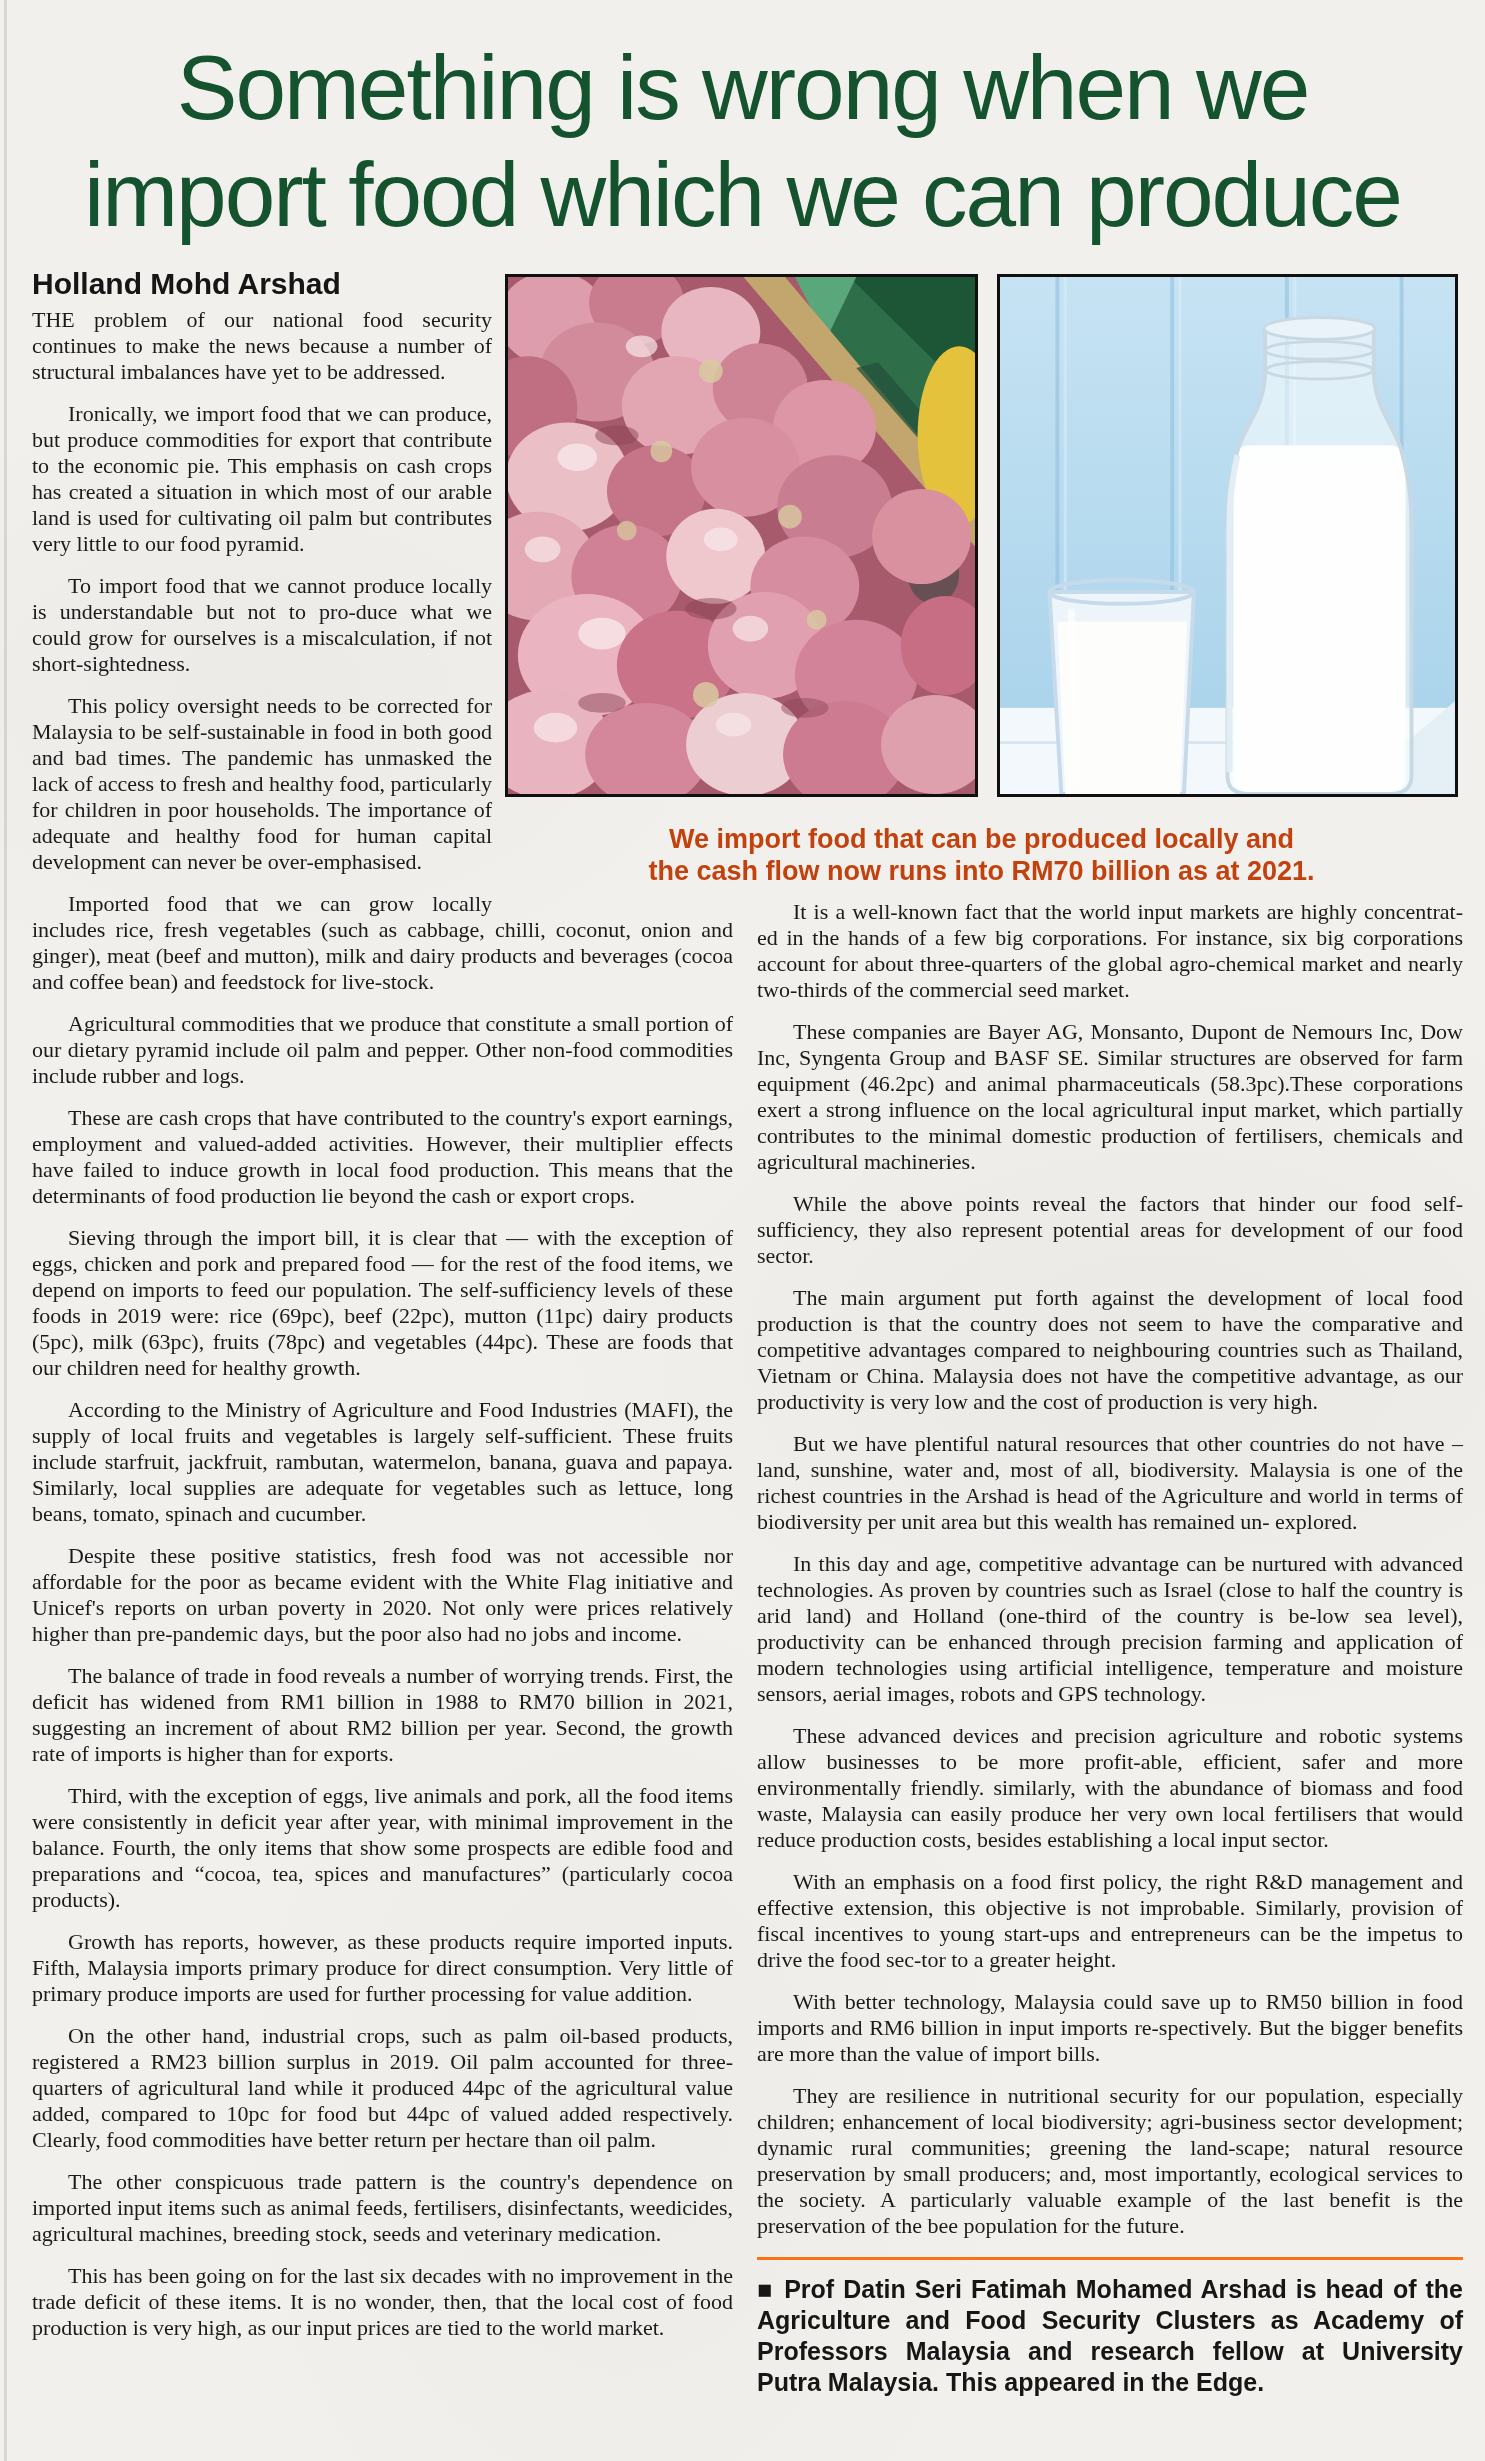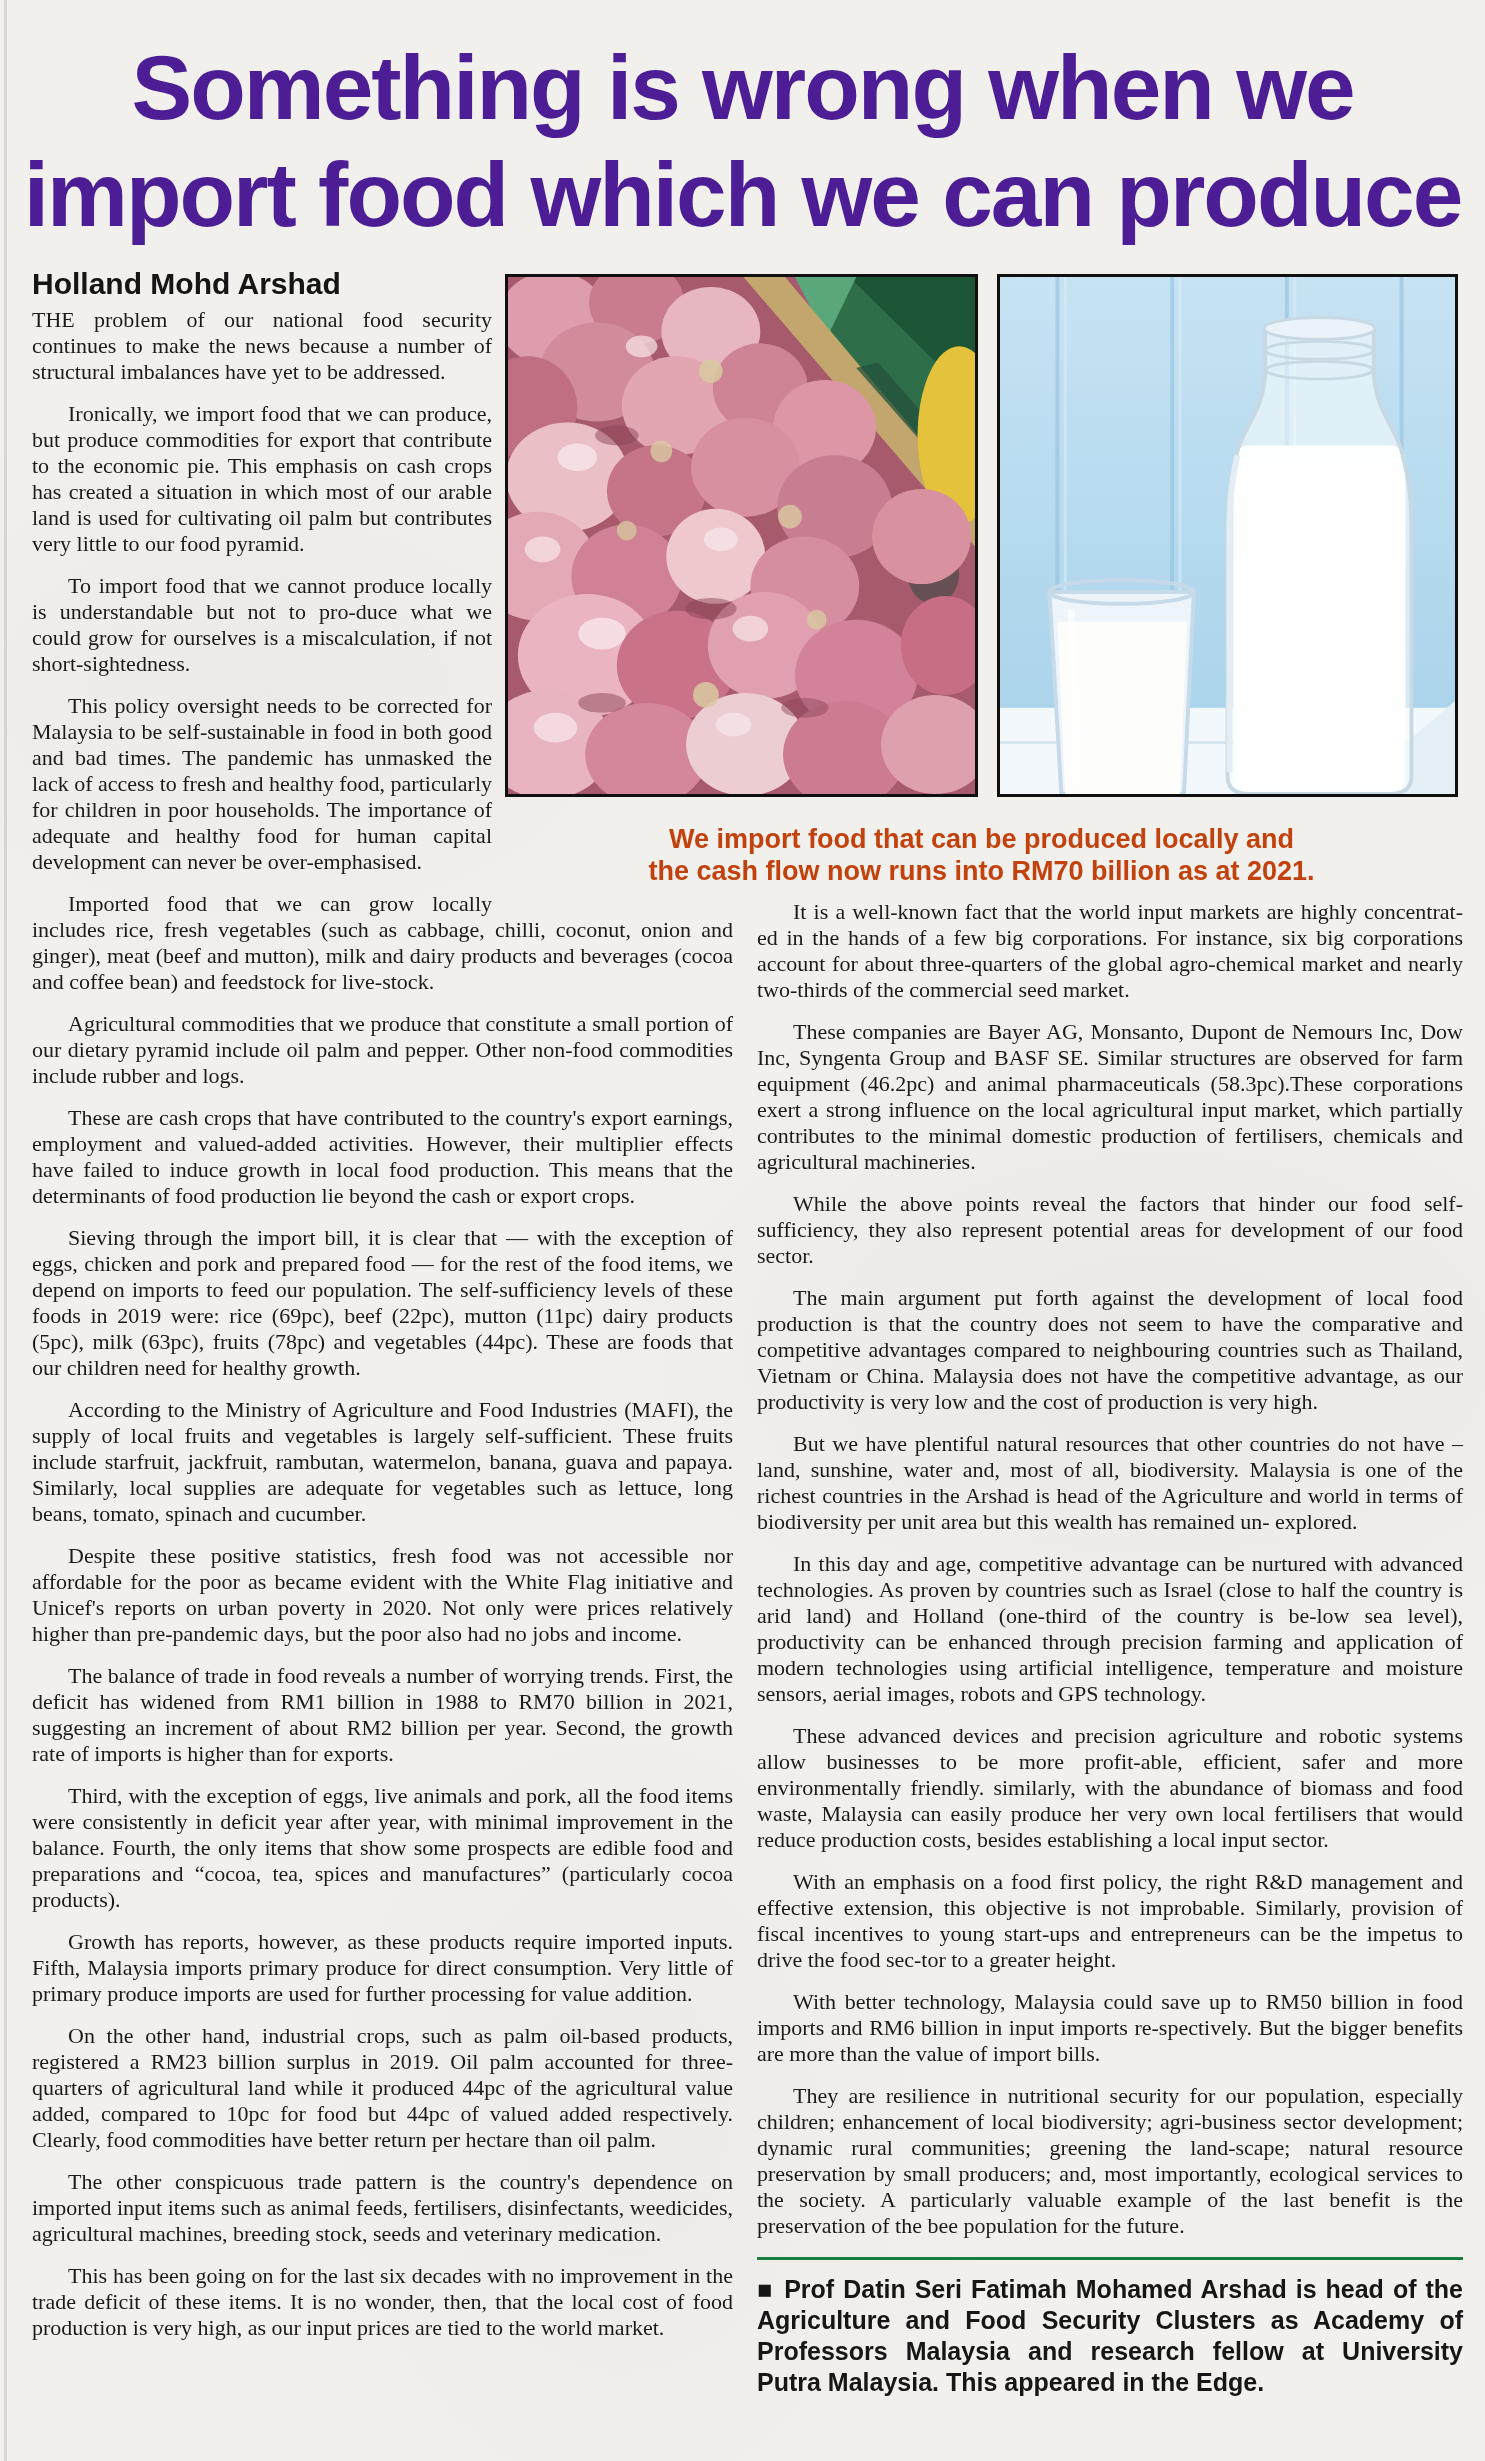--- a/index.html
+++ b/index.html
@@ -9,42 +9,42 @@
     background-image:
       radial-gradient(ellipse 693px 446px at 18% 28%, rgba(0,0,0,0.025), transparent 70%),
       radial-gradient(ellipse 891px 545px at 78% 55%, rgba(0,0,0,0.03), transparent 70%),
       radial-gradient(ellipse 594px 792px at 42% 86%, rgba(0,0,0,0.02), transparent 70%);
     font-family:"Liberation Serif", serif;
     color:#1b1b1b;
   }
   .scan-edge{position:absolute;left:4px;top:0;bottom:0;width:3px;background:rgba(0,0,0,0.10);}
   
   .headline{position:absolute;left:0;right:0;top:34px;text-align:center;
-    font-family:"Liberation Sans", sans-serif;font-weight:700;color:#4c1d95;
+    font-family:"Liberation Sans", sans-serif;font-weight:400;color:#14532d;
     font-size:91px;line-height:107px;letter-spacing:-2px;}
   
   .col{position:absolute;}
   .col p{margin:0;font-size:22px;line-height:26px;text-align:justify;}
   .col p.ind{text-indent:36px;margin-top:16px;}
   #left-col{left:32px;top:267px;width:701px;}
   #right-col{left:757px;top:883px;width:706px;}
   .wrap-spacer{float:right;width:241px;height:645px;}
   .byline{font-family:"Liberation Sans", sans-serif;font-weight:bold;font-size:30px;
     line-height:34px;margin:0 0 6px 0;color:#151515;}
   
   .photo{position:absolute;top:274px;height:523px;border:3px solid #101010;
     box-sizing:border-box;background:#cde;overflow:hidden;}
   #photo-onions{left:505px;width:473px;}
   #photo-milk{left:997px;width:461px;}
   .photo svg{display:block;width:100%;height:100%;}
   .fig-caption{position:absolute;left:505px;top:823px;width:953px;text-align:center;
     font-family:"Liberation Sans", sans-serif;font-weight:bold;font-size:27px;
     line-height:32px;color:#c2410c;}
   
-  .footer-note{margin-top:18px;border-top:3px solid #15803d;padding-top:14px;
+  .footer-note{margin-top:18px;border-top:3px solid #f97316;padding-top:14px;
     font-family:"Liberation Sans", sans-serif;font-weight:bold;
     font-size:25px;line-height:31px;text-align:justify;color:#161616;}
   .footer-note .sq{margin-right:10px;}
 </style>
 </head>
 <body>
 
 <div class="scan-edge"></div>
 
 <div class="headline">

